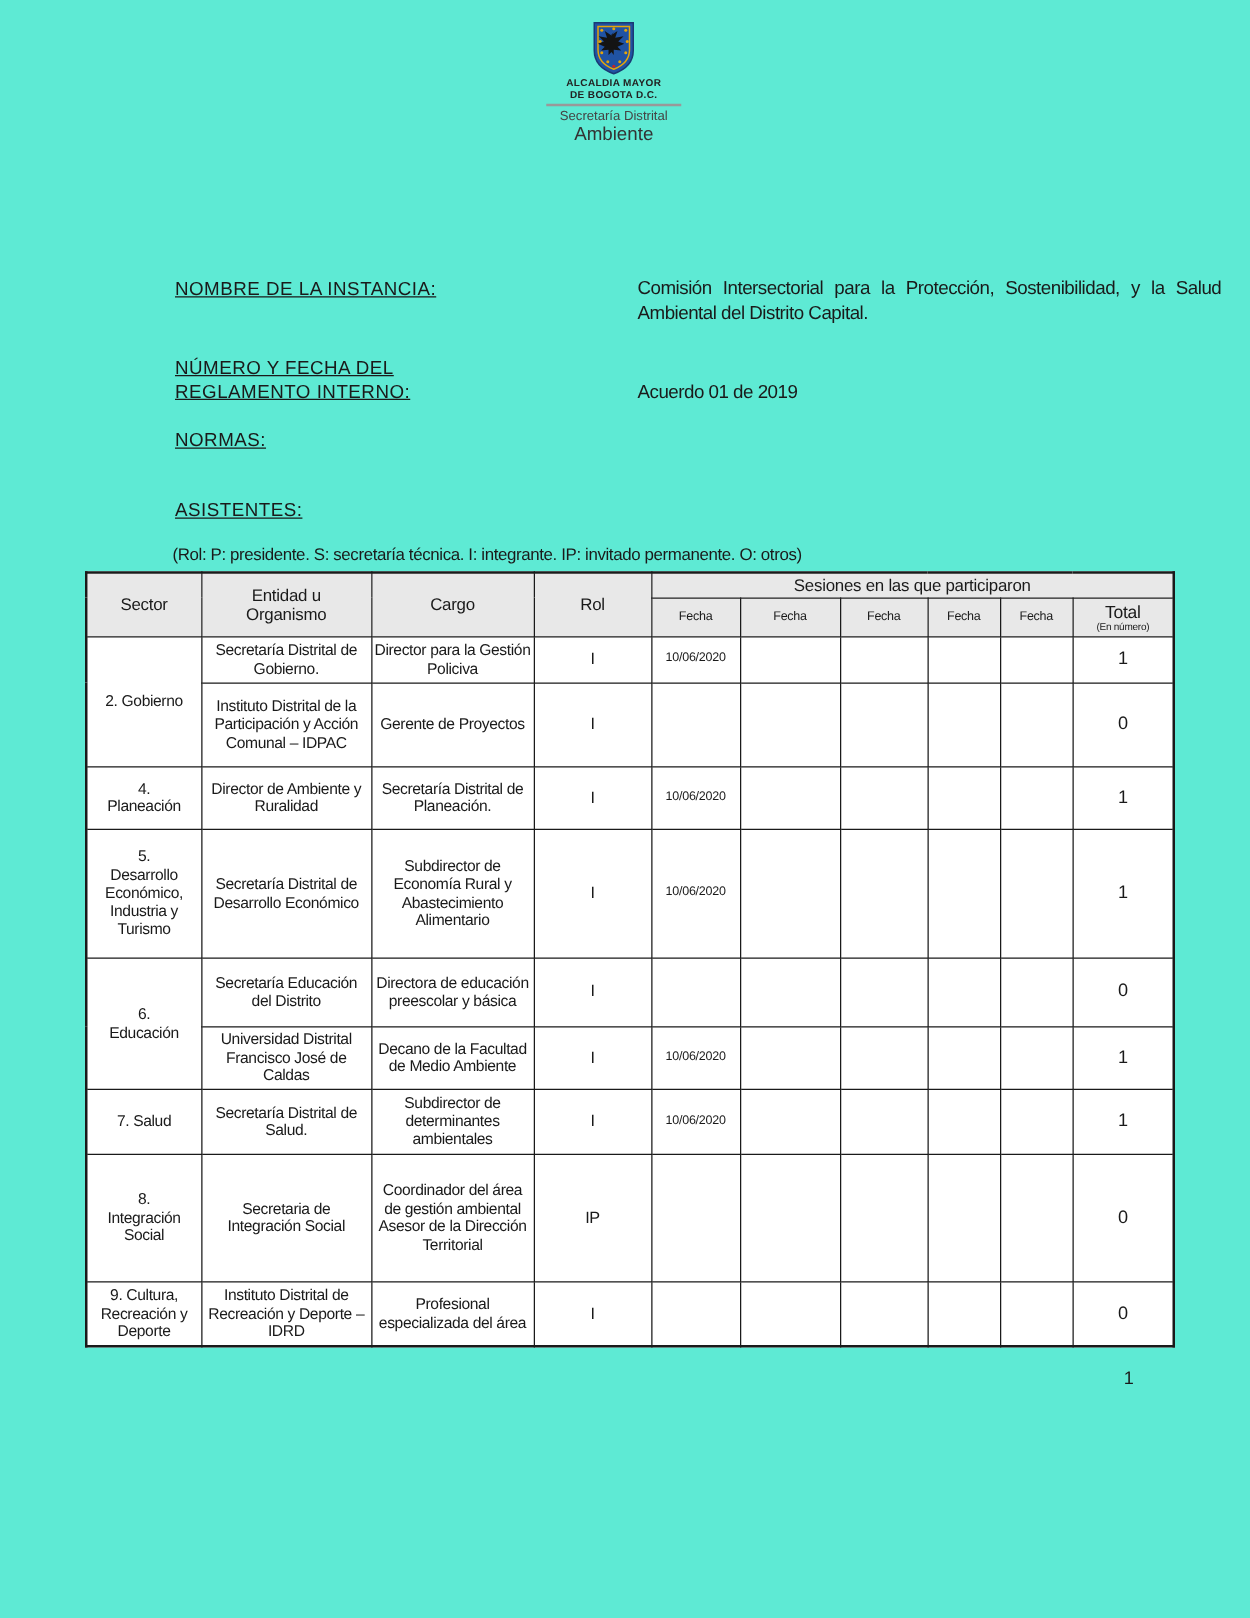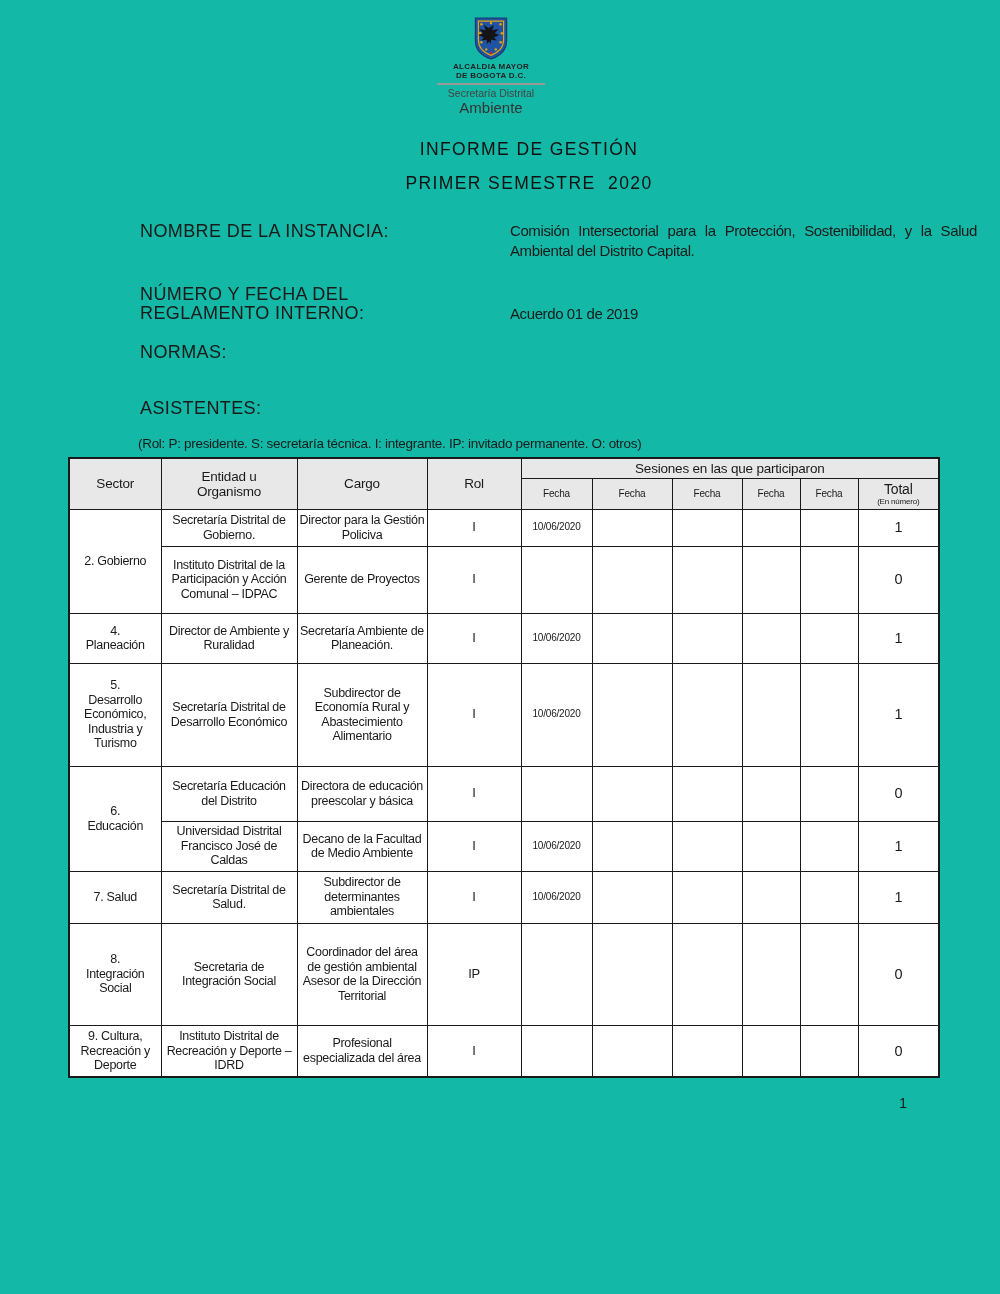--- a/index.html
+++ b/index.html
@@ -1,21 +1,21 @@
 <!DOCTYPE html>
 <html><head>
 <meta charset="utf-8">
 <style>
   * { margin: 0; padding: 0; box-sizing: border-box; }
   html, body { background: #888; }
   .page {
     position: relative;
     width: 1000px;
     height: 1294px;
-    background: #14b8a6;
+    background: #5eead4;
     margin: 0 auto;
     font-family: "Liberation Sans", "DejaVu Sans", sans-serif;
     color: #1a1a1a;
     overflow: hidden;
   }
   .abs { position: absolute; }
 
   
   .logo { left: 429px; top: 16px; width: 124px; text-align: center; }
   .logo svg { display: block; margin: 0 auto 2px auto; }
@@ -26,21 +26,21 @@
   .logo-divider { border-top: 2px solid #999; margin: 3px 8px 2px 8px; }
   .logo-line3 { font-size: 10.5px; color: #444; line-height: 12px; }
   .logo-line4 { font-size: 15px; color: #333; line-height: 17px; }
 
   
   .title-block { left: 140px; top: 139px; width: 778px; text-align: center; }
   .title-line { font-size: 17.5px; letter-spacing: 1.4px; white-space: pre; color: #111; }
   .title-line + .title-line { margin-top: 13px; }
 
   
-  .field-label { font-size: 18px; letter-spacing: 0.4px; line-height: 19px; white-space: pre-line; }
+  .field-label { font-size: 15px; letter-spacing: 0.4px; line-height: 19px; white-space: pre-line; text-decoration: underline; }
   .field-value { font-size: 15px; letter-spacing: -0.4px; line-height: 20px; white-space: pre-line; margin-left: 48px; }
   .lbl-instancia { left: 140px; top: 222px; }
   .val-instancia { left: 462px; top: 221px; width: 467px; text-align: justify; }
   .lbl-reglamento { left: 140px; top: 285px; }
   .val-reglamento { left: 462px; top: 304px; }
   .lbl-normas { left: 140px; top: 343px; }
   .val-normas { left: 462px; top: 343px; }
   .lbl-asistentes { left: 140px; top: 399px; }
   .rol-legend { left: 138px; top: 436px; font-size: 13.5px; letter-spacing: -0.3px; }
 
@@ -103,24 +103,20 @@
       <circle cx="30" cy="61" r="2" fill="#cc2222"></circle>
       <path d="M30 15 l-3 5 l-9 -6 l3 9 l-11 -2 l7 7 l-8 3 l9 4 l-5 5 l10 -1 l0 7 l4 -4 l3 4 l0 -7 l10 1 l-5 -5 l9 -4 l-8 -3 l7 -7 l-11 2 l3 -9 l-9 6 z" fill="#141414"></path>
     </svg>
     <div class="logo-line1">ALCALDIA MAYOR</div>
     <div class="logo-line2">DE BOGOTA D.C.</div>
     <div class="logo-divider"></div>
     <div class="logo-line3">Secretaría Distrital</div>
     <div class="logo-line4">Ambiente</div>
   </div>
 
-  <div class="abs title-block">
-    <div class="title-line">INFORME DE GESTIÓN</div>
-    <div class="title-line">PRIMER SEMESTRE  2020</div>
-  </div>
 
   <div class="abs field-label lbl-instancia">NOMBRE DE LA INSTANCIA:</div>
   <div class="abs field-value val-instancia">Comisión Intersectorial para la Protección, Sostenibilidad, y la Salud Ambiental del Distrito Capital.</div>
 
   <div class="abs field-label lbl-reglamento">NÚMERO Y FECHA DEL
 REGLAMENTO INTERNO:</div>
   <div class="abs field-value val-reglamento">Acuerdo 01 de 2019</div>
 
   <div class="abs field-label lbl-normas">NORMAS:</div>
 
@@ -184,21 +180,21 @@
           <td class="cell-fecha"></td>
           <td class="cell-fecha"></td>
           <td class="cell-fecha"></td>
           <td class="cell-fecha"></td>
           <td class="cell-total">0</td>
         </tr>
         <tr class="rh50">
           <td class="cell-sector">4.
 Planeación</td>
           <td class="cell-entidad">Director de Ambiente y Ruralidad</td>
-          <td class="cell-cargo">Secretaría Ambiente de Planeación.</td>
+          <td class="cell-cargo">Secretaría Distrital de Planeación.</td>
           <td class="cell-rol">I</td>
           <td class="cell-fecha">10/06/2020</td>
           <td class="cell-fecha"></td>
           <td class="cell-fecha"></td>
           <td class="cell-fecha"></td>
           <td class="cell-fecha"></td>
           <td class="cell-total">1</td>
         </tr>
         <tr class="rh103">
           <td class="cell-sector">5.

